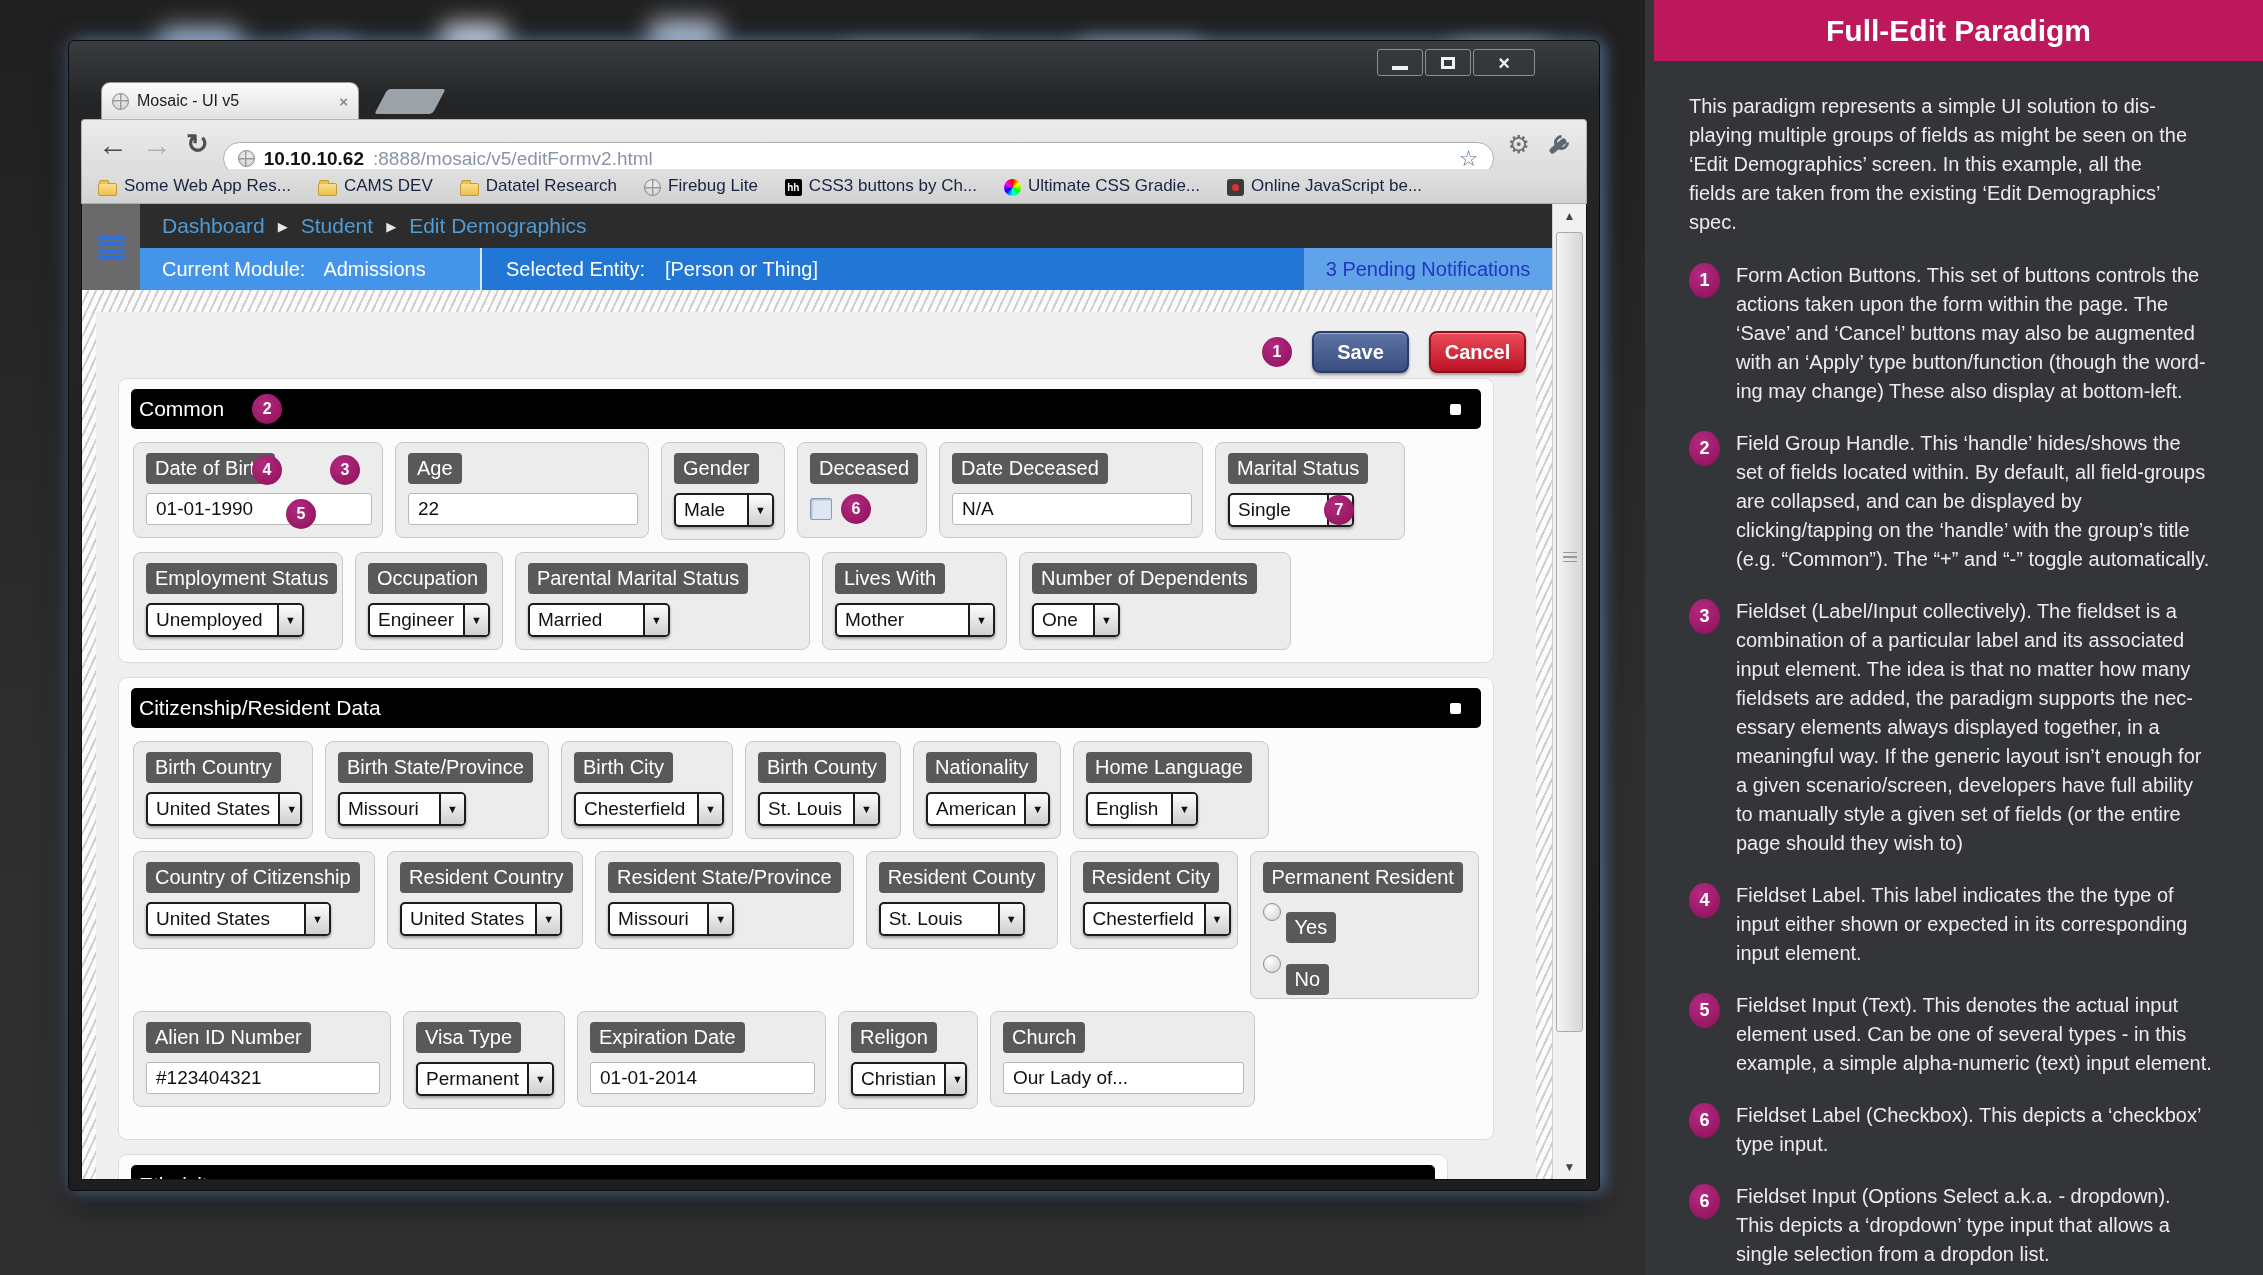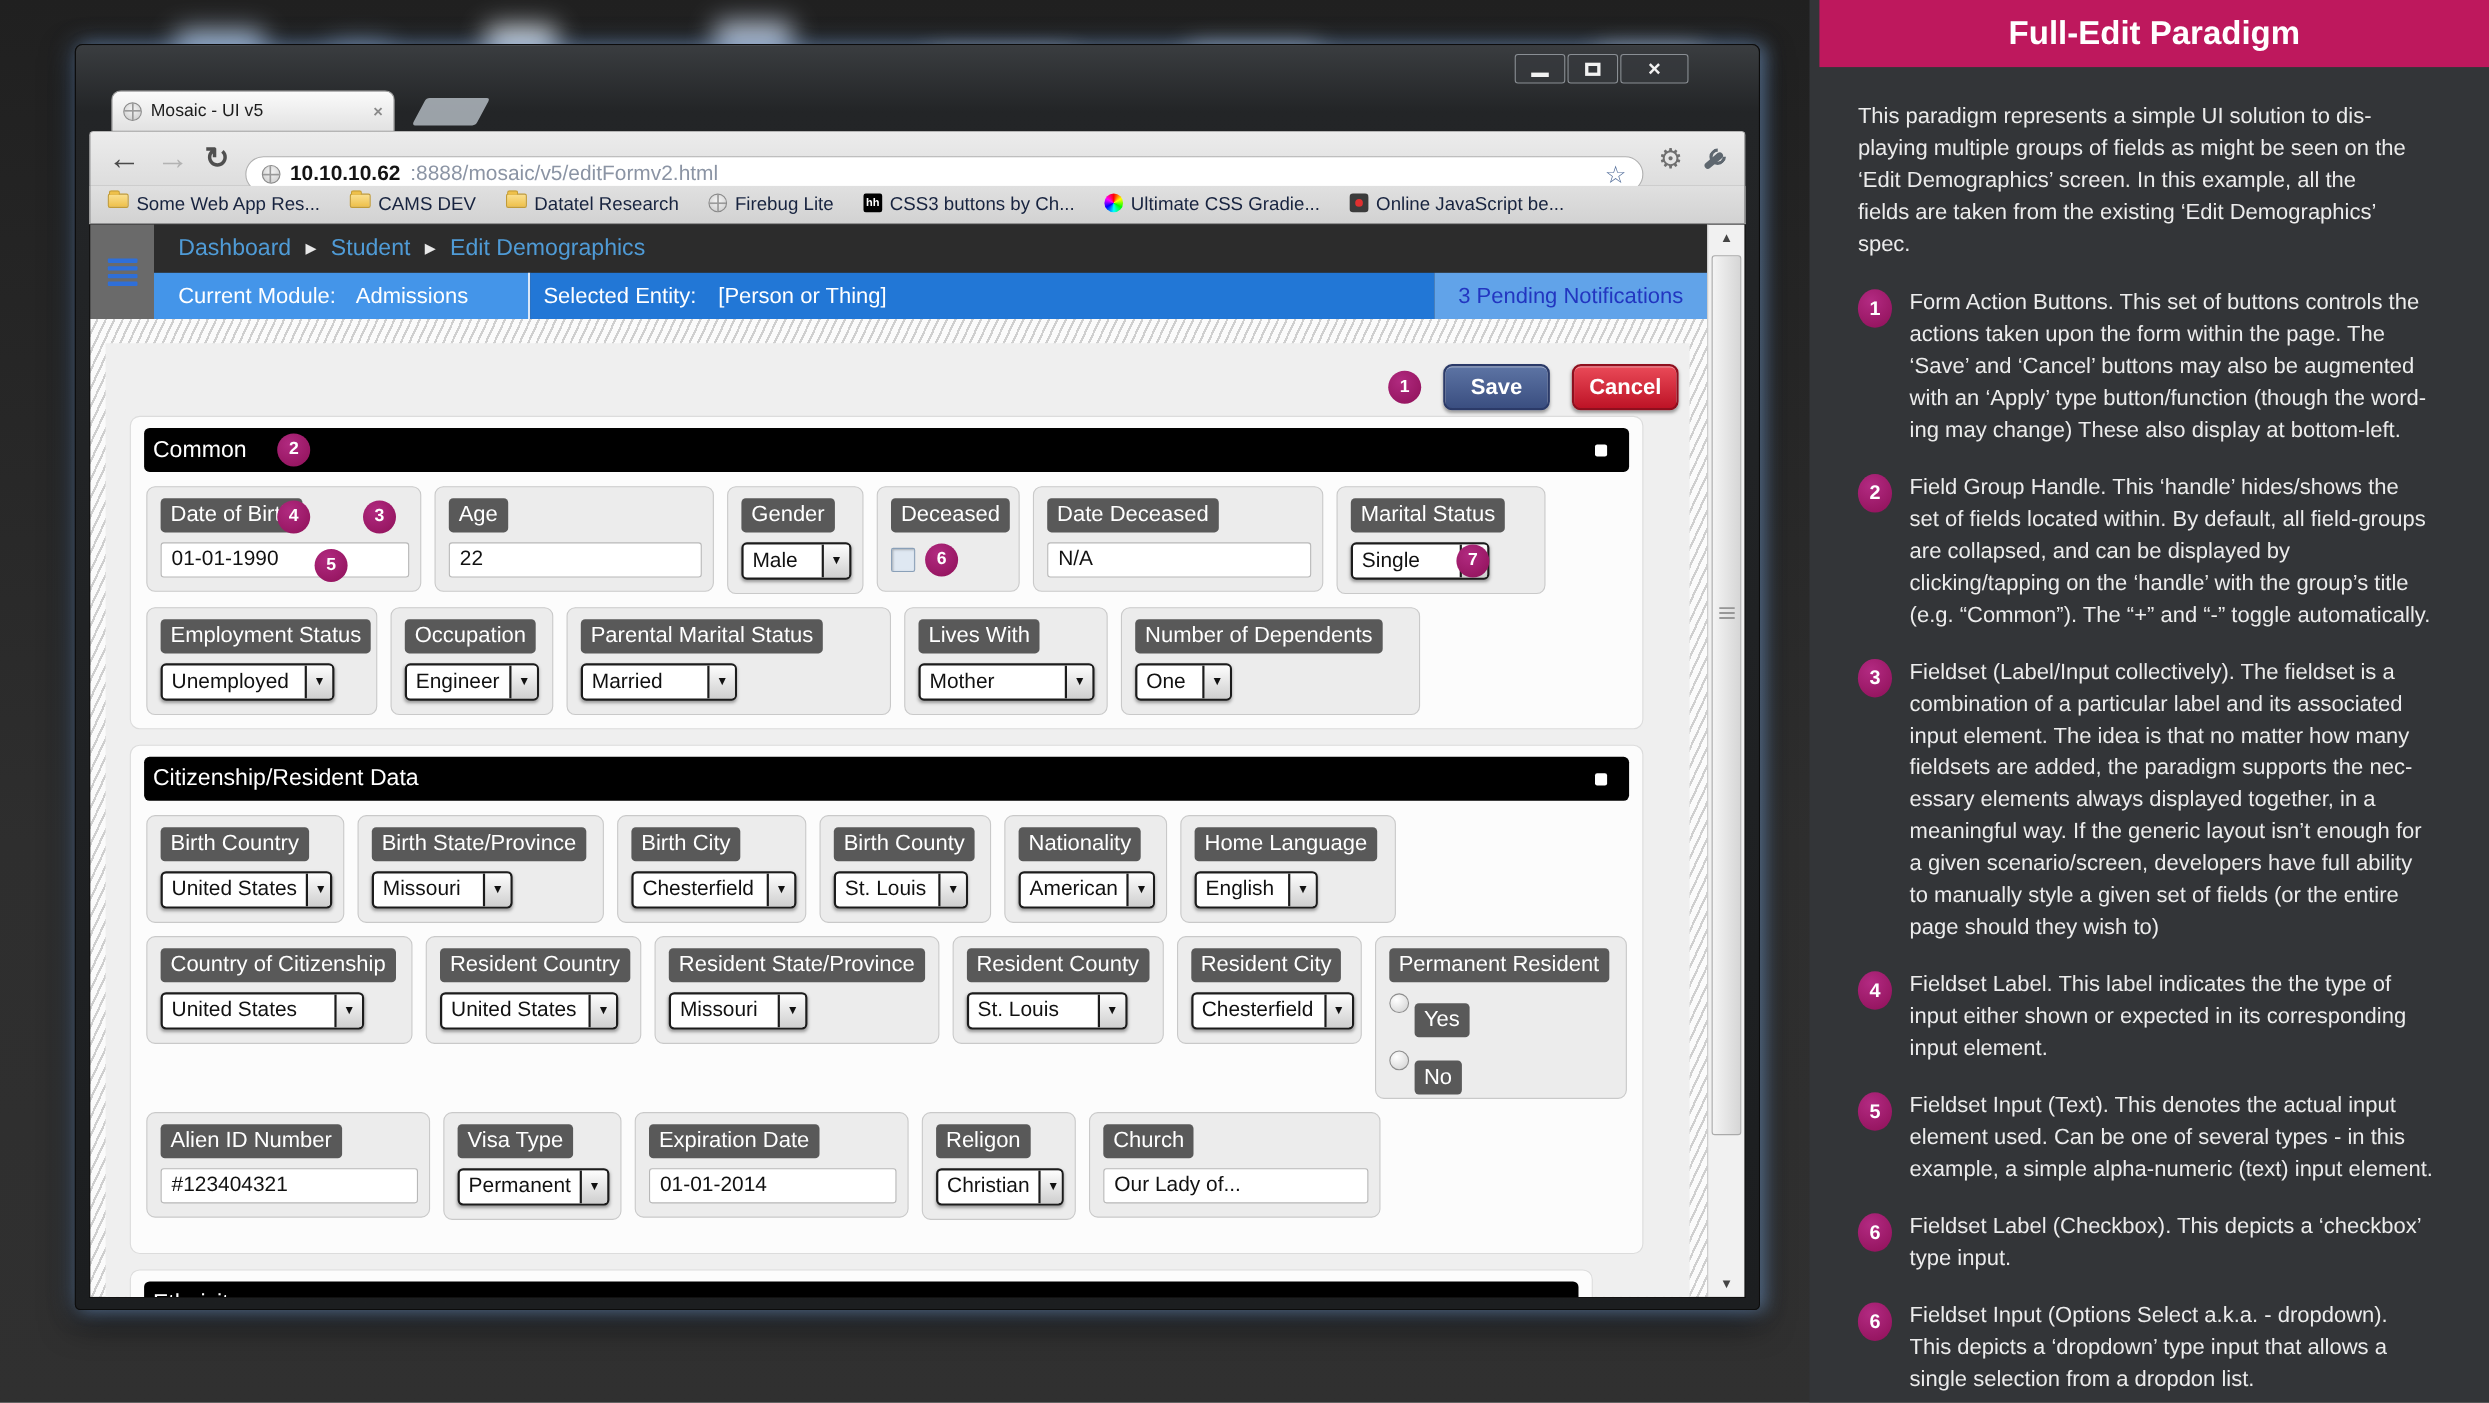--- a/index.html
+++ b/index.html
@@ -54,21 +54,21 @@
   .gear-ic { font-size:25px; color:#6f6f6f; }
   .wrench-ic { position:relative; width:26px; height:26px; }
   .wrench-ic::before { content:""; position:absolute; left:4px; top:11px; width:20px; height:6px;
     background:#5e676f; border-radius:3px; transform:rotate(-40deg); }
   .wrench-ic::after { content:""; position:absolute; right:1px; top:3px; width:9px; height:9px;
     border:3px solid #5e676f; border-radius:50%; border-top-color:transparent; transform:rotate(45deg); }
 
   .bookmarks { height:35px; flex:none; background:linear-gradient(#e0e0e0,#d2d2d2);
     border:1px solid #aaa; border-top:none; display:flex; align-items:center; gap:27px; padding:0 16px;
     overflow:hidden; }
-  .bm { display:flex; align-items:flex-start; gap:7px; }
+  .bm { display:flex; align-items:flex-end; gap:7px; }
   .bm-label { font-size:17px; color:#17233f; white-space:nowrap; }
   .folder-ic { position:relative; width:19px; height:13px; background:linear-gradient(#fadf8e,#eec04a);
     border:1px solid #c29b35; border-radius:2px; flex:none; }
   .folder-ic::before { content:""; position:absolute; top:-4px; left:0; width:8px; height:3px;
     background:#eec04a; border:1px solid #c29b35; border-bottom:none; border-radius:2px 2px 0 0; }
   .hh-ic { width:17px; height:17px; background:#000; color:#fff; font-size:10px; font-weight:bold;
     display:flex; align-items:center; justify-content:center; border-radius:2px; flex:none; }
   .rainbow-ic { width:17px; height:17px; border-radius:50%; flex:none;
     background:conic-gradient(#f00,#ff0,#0f0,#0ff,#00f,#f0f,#f00); }
   .jsb-ic { position:relative; width:17px; height:17px; background:#3b3b3b; border-radius:3px; flex:none; }
@@ -84,21 +84,21 @@
     display:flex; align-items:center; justify-content:center; }
   .hamburger { display:flex; flex-direction:column; gap:3px; }
   .hamburger i { width:27px; height:4px; background:#2f6fd8; border-radius:1px; }
   .crumb-bar { margin-left:58px; height:44px; background:#2c2c2c; display:flex; align-items:center;
     gap:13px; padding-left:22px; }
   .crumb { font-size:21px; color:#4f9bd6; }
   .crumb-sep::before { content:"▶"; font-size:13px; color:#e8e8e8; }
   .module-bar { margin-left:58px; height:42px; display:flex; font-size:20px; color:#fff; }
   .seg1 { width:342px; background:#4495e9; display:flex; align-items:center; gap:18px;
     padding-left:22px; border-right:2px solid #d9e7f8; }
-  .seg2 { width:822px; background:#2277d6; display:flex; align-items:center; gap:20px; padding-left:12px; }
+  .seg2 { width:822px; background:#2277d6; display:flex; align-items:center; gap:20px; padding-left:24px; }
   .seg3 { flex:1; background:#61a3e9; display:flex; align-items:center; justify-content:center; }
   .seg3 span { color:#2236c0; }
 
   .content { flex:1; position:relative; overflow:hidden;
     background:repeating-linear-gradient(115deg,#fbfbfb 0 5px,#cfcfcf 5px 7px); }
   .panel { position:absolute; left:14px; right:16px; top:22px; bottom:0; background:#efefef;
     padding:14px 6px 0 20px; overflow:hidden; }
 
   .action-row { height:52px; display:flex; align-items:center; justify-content:flex-end; gap:20px;
     padding-right:4px; }

